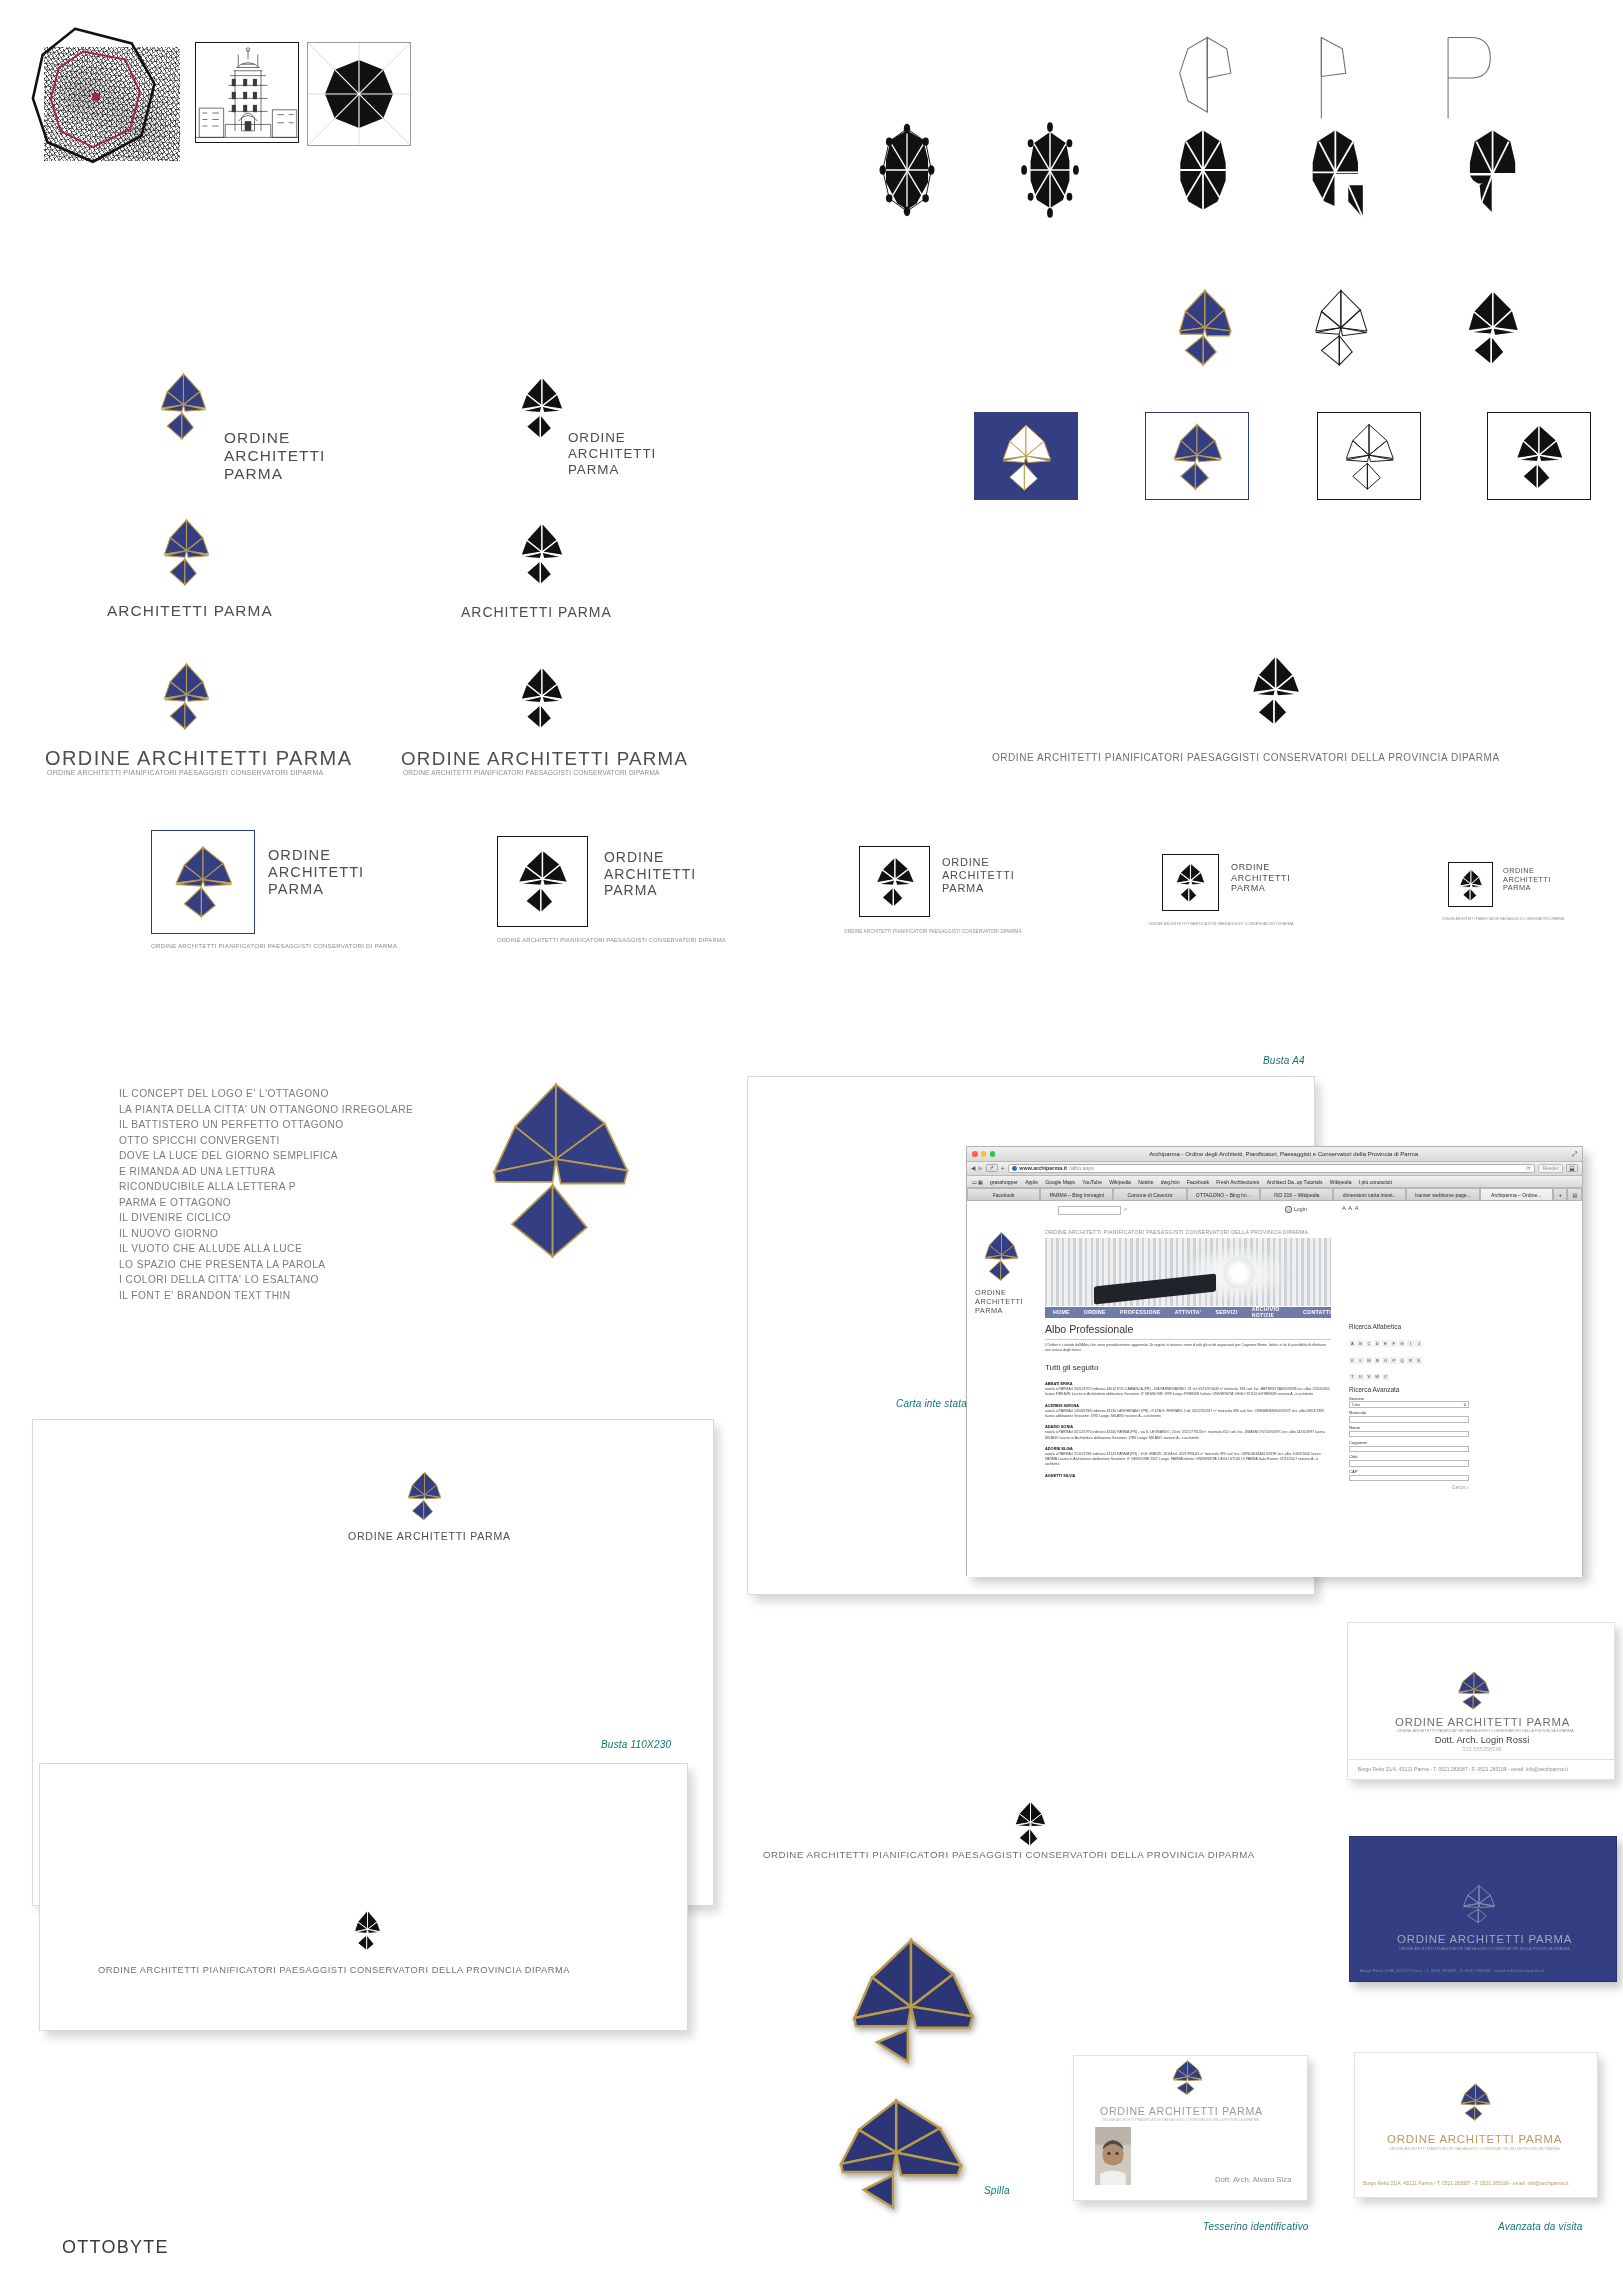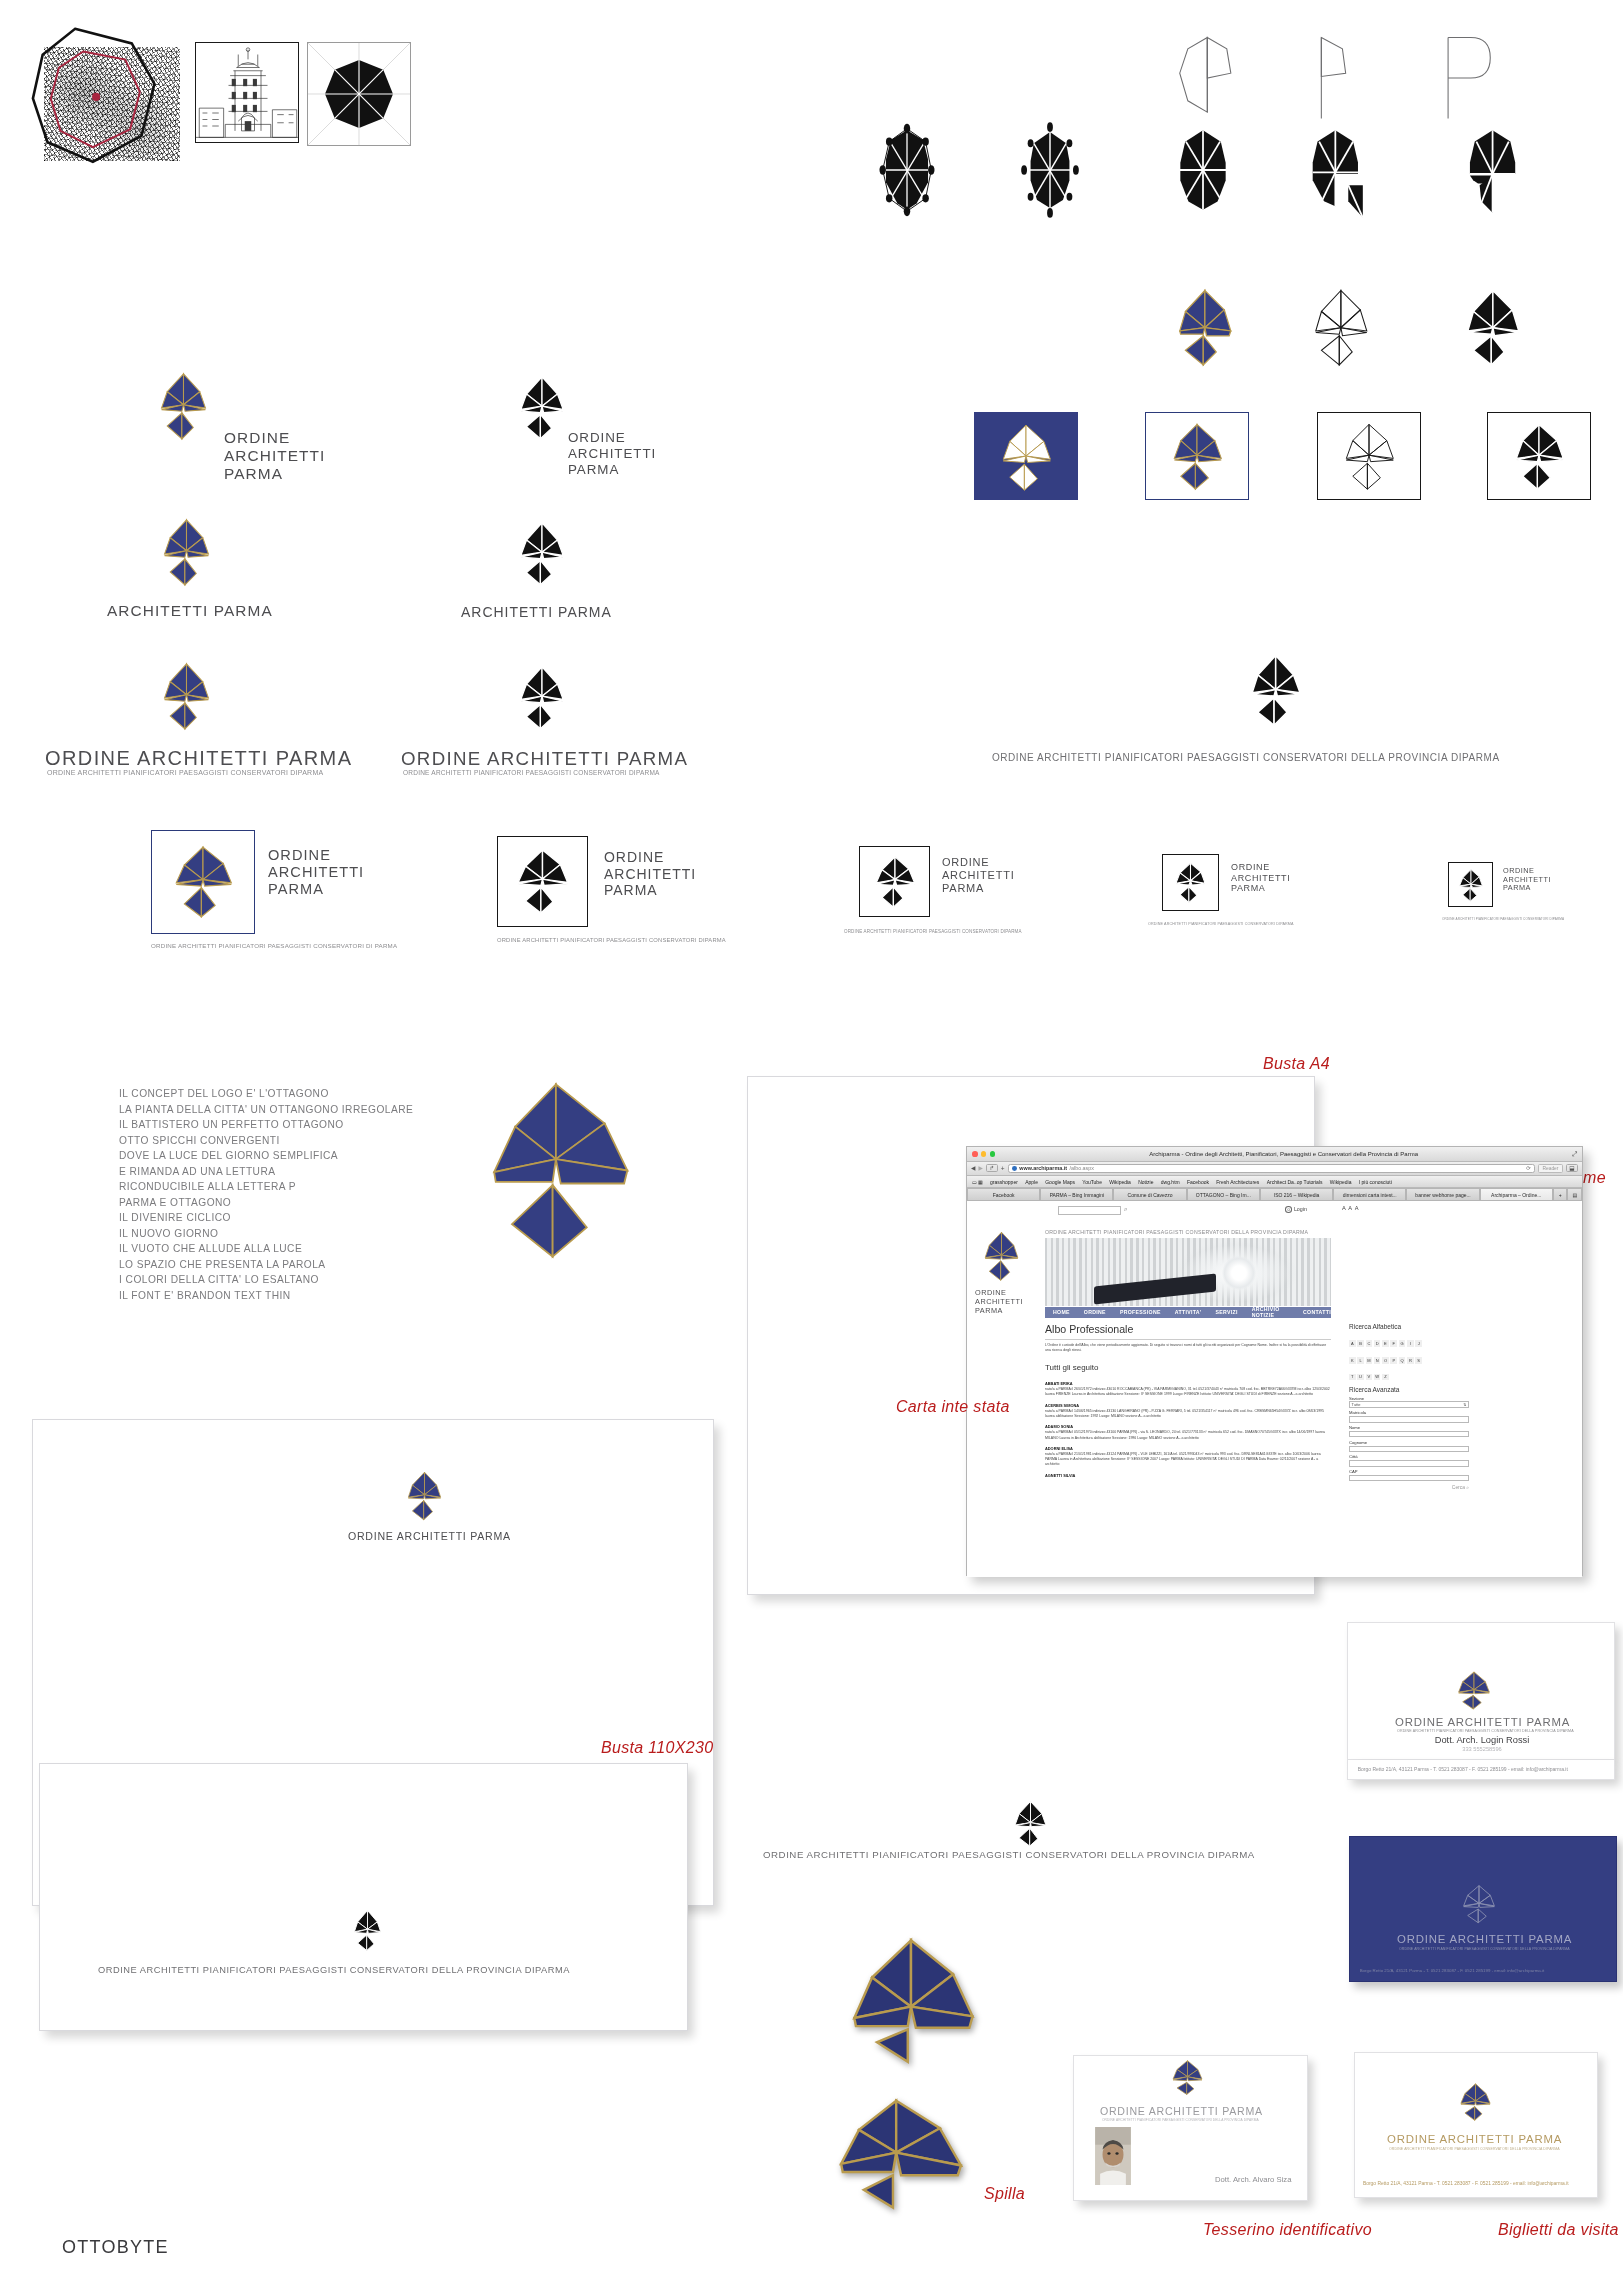--- a/index.html
+++ b/index.html
@@ -8,21 +8,21 @@
     background: #ffffff;
     font-family: "Liberation Sans", sans-serif;
     overflow: hidden;
   }
   #board { position: relative; width: 1623px; height: 2295px; background:#fff; }
 
   .abs { position: absolute; }
 
   
   .lt  { color:#6f6f72; font-weight:300; letter-spacing:.055em; white-space:nowrap; }
-  .caption { font-style: italic; color:#b91c1c; font-size:16px; letter-spacing:.02em; white-space:nowrap;text-align:right;}
+  .caption { font-style: italic; color:#0f766e; font-size:10px; letter-spacing:.02em; white-space:nowrap;text-align:right;}
 
   
   .mapbox{ width:136px;height:114px; overflow:hidden; }
   .mapimg{ width:136px;height:114px;
     background:
       repeating-linear-gradient(57deg, rgba(0,0,0,.50) 0 0.8px, rgba(0,0,0,0) 0.8px 3.2px),
       repeating-linear-gradient(-34deg, rgba(0,0,0,.42) 0 0.8px, rgba(0,0,0,0) 0.8px 4px),
       repeating-linear-gradient(5deg, rgba(0,0,0,.30) 0 0.8px, rgba(0,0,0,0) 0.8px 5.7px),
       repeating-linear-gradient(95deg, rgba(0,0,0,.26) 0 0.8px, rgba(0,0,0,0) 0.8px 4.9px),
       radial-gradient(circle at 30% 40%, rgba(0,0,0,.22), rgba(0,0,0,0) 45%),
@@ -918,18 +918,18 @@
         <polygon points="29,23 11,27 28,28"></polygon>
           <polygon points="29,23 47,27 30,28"></polygon>
         <polygon points="28,30 28,47 16,38"></polygon>
           <polygon points="28,30 28,47 37,39"></polygon>
       </g>
     </svg>
     <div class="abs" style="left:32px;top:80px;font-size:11.4px;color:#b59a62;font-weight:300;letter-spacing:.07em;white-space:nowrap;">ORDINE ARCHITETTI PARMA</div>
     <div class="abs" style="left:34px;top:94px;font-size:3.5px;color:#bfae8a;font-weight:300;letter-spacing:.03em;white-space:nowrap;">ORDINE ARCHITETTI PIANIFICATORI PAESAGGISTI CONSERVATORI DELLA PROVINCIA DIPARMA</div>
     <div class="abs" style="left:8px;top:128px;font-size:4.9px;color:#b59a62;font-weight:300;">Borgo Retto 21/A, 43121 Parma - T. 0521 283087 - F. 0521 285199 - email: info@archiparma.it</div>
   </div>
-  <div class="abs caption" style="left:1498px;top:2221px;">Biglietti da visita</div>
+  <div class="abs caption" style="left:1498px;top:2221px;">Avanzata da visita</div>
 
   <div class="abs ottobyte" style="left:62px;top:2237px;text-align:center;">OTTOBYTE</div>
 
 </div>
 
 
 </body></html>

